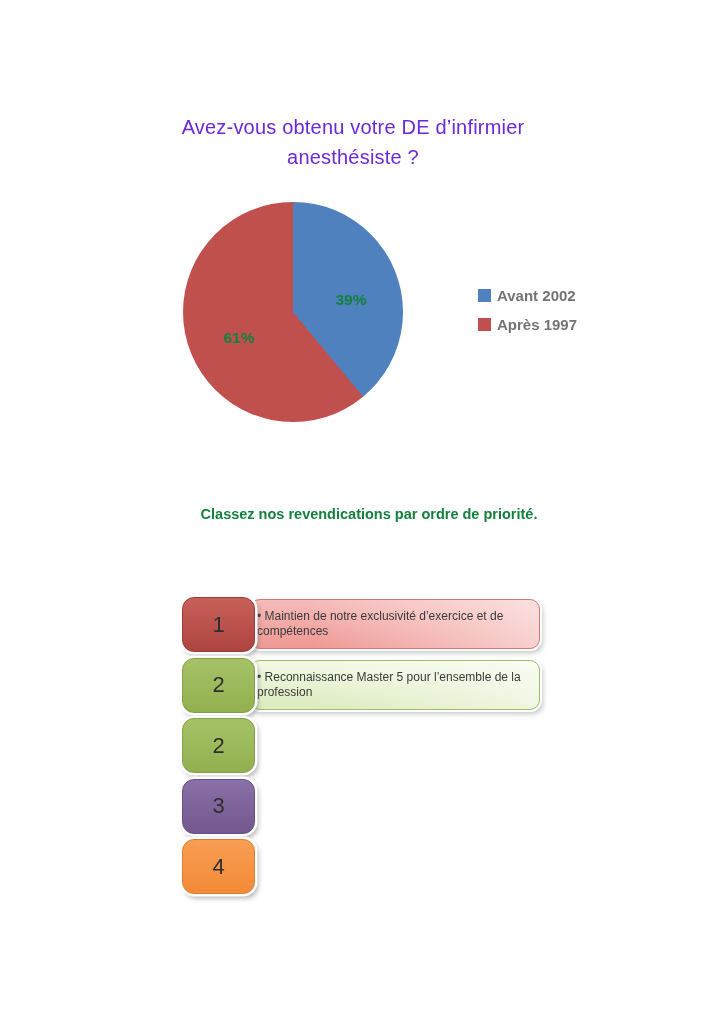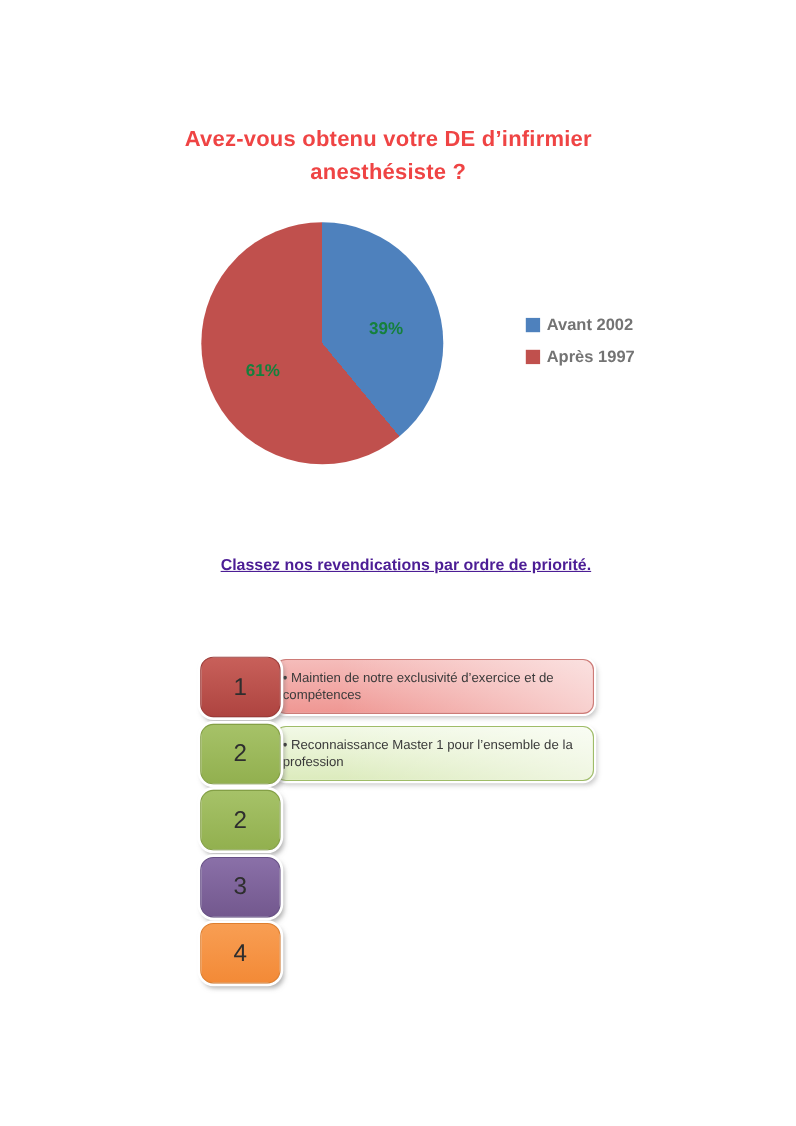--- a/index.html
+++ b/index.html
@@ -2,26 +2,26 @@
 <html><head>
 <meta charset="utf-8">
 <style>
   html,body{margin:0;padding:0;background:#ffffff;}
   body{font-family:"Liberation Sans",sans-serif;}
   .page{position:relative;width:724px;height:1024px;background:#ffffff;overflow:hidden;}
 
   
   .chart-title{
     position:absolute;left:143px;top:112px;width:420px;margin:0;
-    font-size:20px;line-height:30px;font-weight:bold;color:#ef4444;
+    font-size:20px;line-height:30px;font-weight:normal;color:#6d28d9;
     text-align:center;letter-spacing:.2px;
   }
   .priorities-heading{
     position:absolute;left:169px;top:506px;width:400px;margin:0;
-    font-size:14.5px;font-weight:bold;color:#4c1d95;text-align:center;text-decoration:underline;
+    font-size:14.5px;font-weight:bold;color:#15803d;text-align:center;
   }
 
   
   .pie-wrap{position:absolute;left:183px;top:202px;width:220px;height:220px;}
   .pie{width:220px;height:220px;border-radius:50%;}
   .pie-label{
     position:absolute;width:64px;text-align:center;
     font-size:15.5px;font-weight:bold;color:#15803d;
   }
   .pie-label.l0{left:136px;top:89px;}
@@ -89,21 +89,21 @@
       <div class="panel" style="background: linear-gradient(90deg, rgba(255, 255, 255, 0) 20%, rgba(255, 255, 255, 0.55) 100%), linear-gradient(rgb(245, 188, 186), rgb(239, 151, 147)); border-color: rgb(205, 123, 119);">
         <span class="panel-text">• Maintien de notre exclusivité d’exercice et de compétences</span>
       </div>
     </div>
 
     <div class="row">
       <div class="rank" style="background: linear-gradient(rgb(166, 194, 104), rgb(146, 176, 79)); border-color: rgb(132, 160, 70);">
         <span class="rank-label">2</span>
       </div>
       <div class="panel" style="background: linear-gradient(90deg, rgba(255, 255, 255, 0) 20%, rgba(255, 255, 255, 0.55) 100%), linear-gradient(rgb(242, 249, 230), rgb(220, 235, 189)); border-color: rgb(159, 188, 104);">
-        <span class="panel-text">• Reconnaissance Master 1 pour l’ensemble de la profession</span>
+        <span class="panel-text">• Reconnaissance Master 5 pour l’ensemble de la profession</span>
       </div>
     </div>
 
     <div class="row">
       <div class="rank" style="background: linear-gradient(rgb(166, 194, 104), rgb(146, 176, 79)); border-color: rgb(132, 160, 70);">
         <span class="rank-label">2</span>
       </div>
     </div>
 
     <div class="row">

